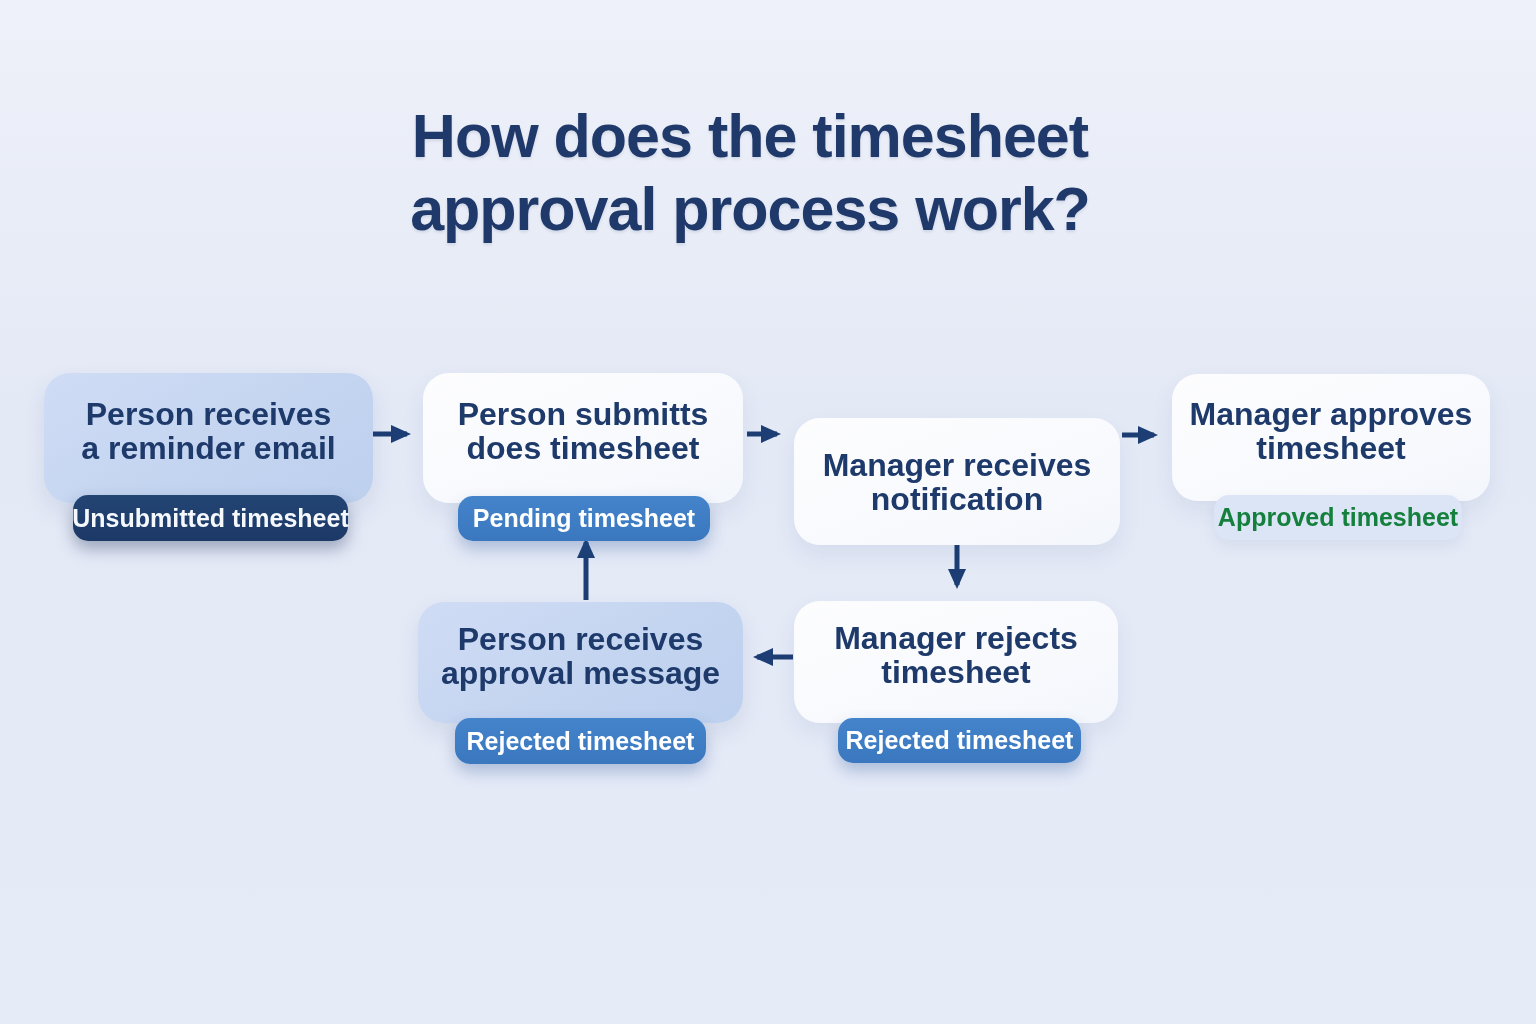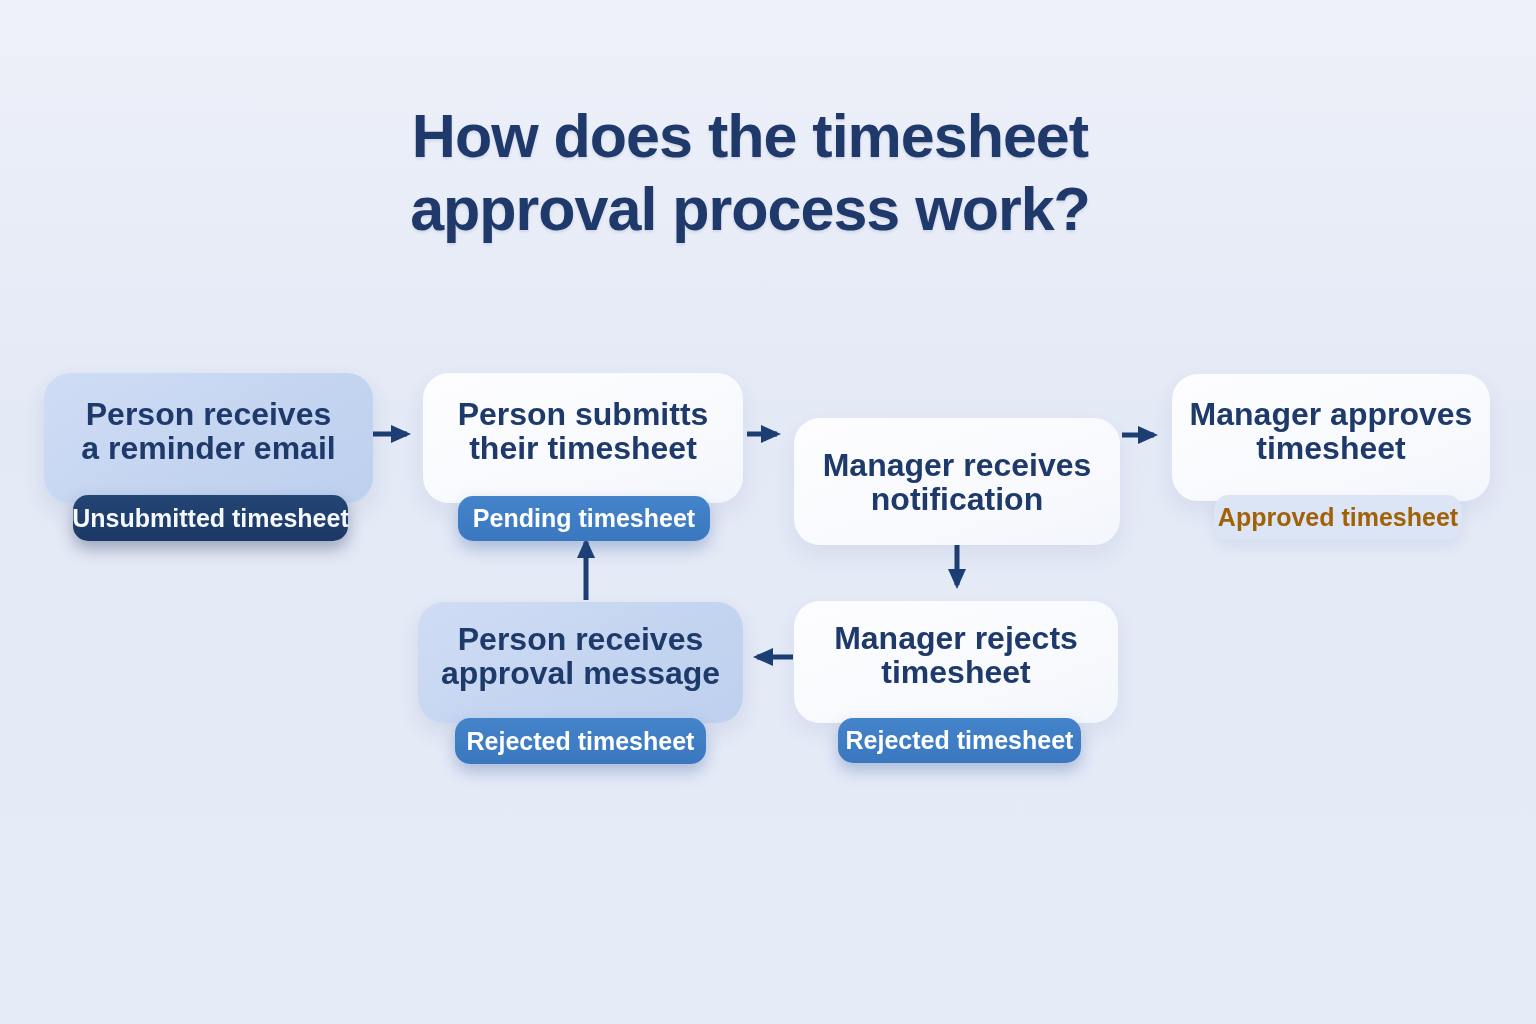--- a/index.html
+++ b/index.html
@@ -68,21 +68,21 @@
     color: #f5f8fd;
     box-shadow: 0 8px 16px rgba(21,42,82,0.35);
   }
   .badge--blue {
     background: linear-gradient(180deg, #4484cb 0%, #3a77bf 100%);
     color: #ffffff;
     box-shadow: 0 8px 16px rgba(38,84,150,0.30);
   }
   .badge--light {
     background: #dce5f6;
-    color: #a16207;
+    color: #15803d;
     box-shadow: 0 6px 14px rgba(30,58,110,0.08);
   }
 
   
   #node-reminder  { left: 44px;   top: 373px; width: 329px; height: 130px; }
   #badge-reminder { left: 73px;   top: 478px; width: 275px; height: 46px; }
   #node-submit    { left: 423px;  top: 373px; width: 320px; height: 130px; }
   #badge-submit   { left: 458px;  top: 479px; width: 252px; height: 45px; }
   #node-notify    { left: 794px;  top: 374px; width: 326px; height: 127px; margin-top: 44px; }
   #node-approve   { left: 1172px; top: 374px; width: 318px; height: 127px; }
@@ -123,21 +123,21 @@
     <div class="node-label">
       <div>Person receives</div>
       <div>a reminder email</div>
     </div>
   </div>
   <div class="badge badge--navy" id="badge-reminder">Unsubmitted timesheet</div>
 
   <div class="node node--white" id="node-submit">
     <div class="node-label">
       <div>Person submitts</div>
-      <div>their timesheet</div>
+      <div>does timesheet</div>
     </div>
   </div>
   <div class="badge badge--blue" id="badge-submit">Pending timesheet</div>
 
   <div class="node node--white node--nobadge" id="node-notify">
     <div class="node-label">
       <div>Manager receives</div>
       <div>notification</div>
     </div>
   </div>

